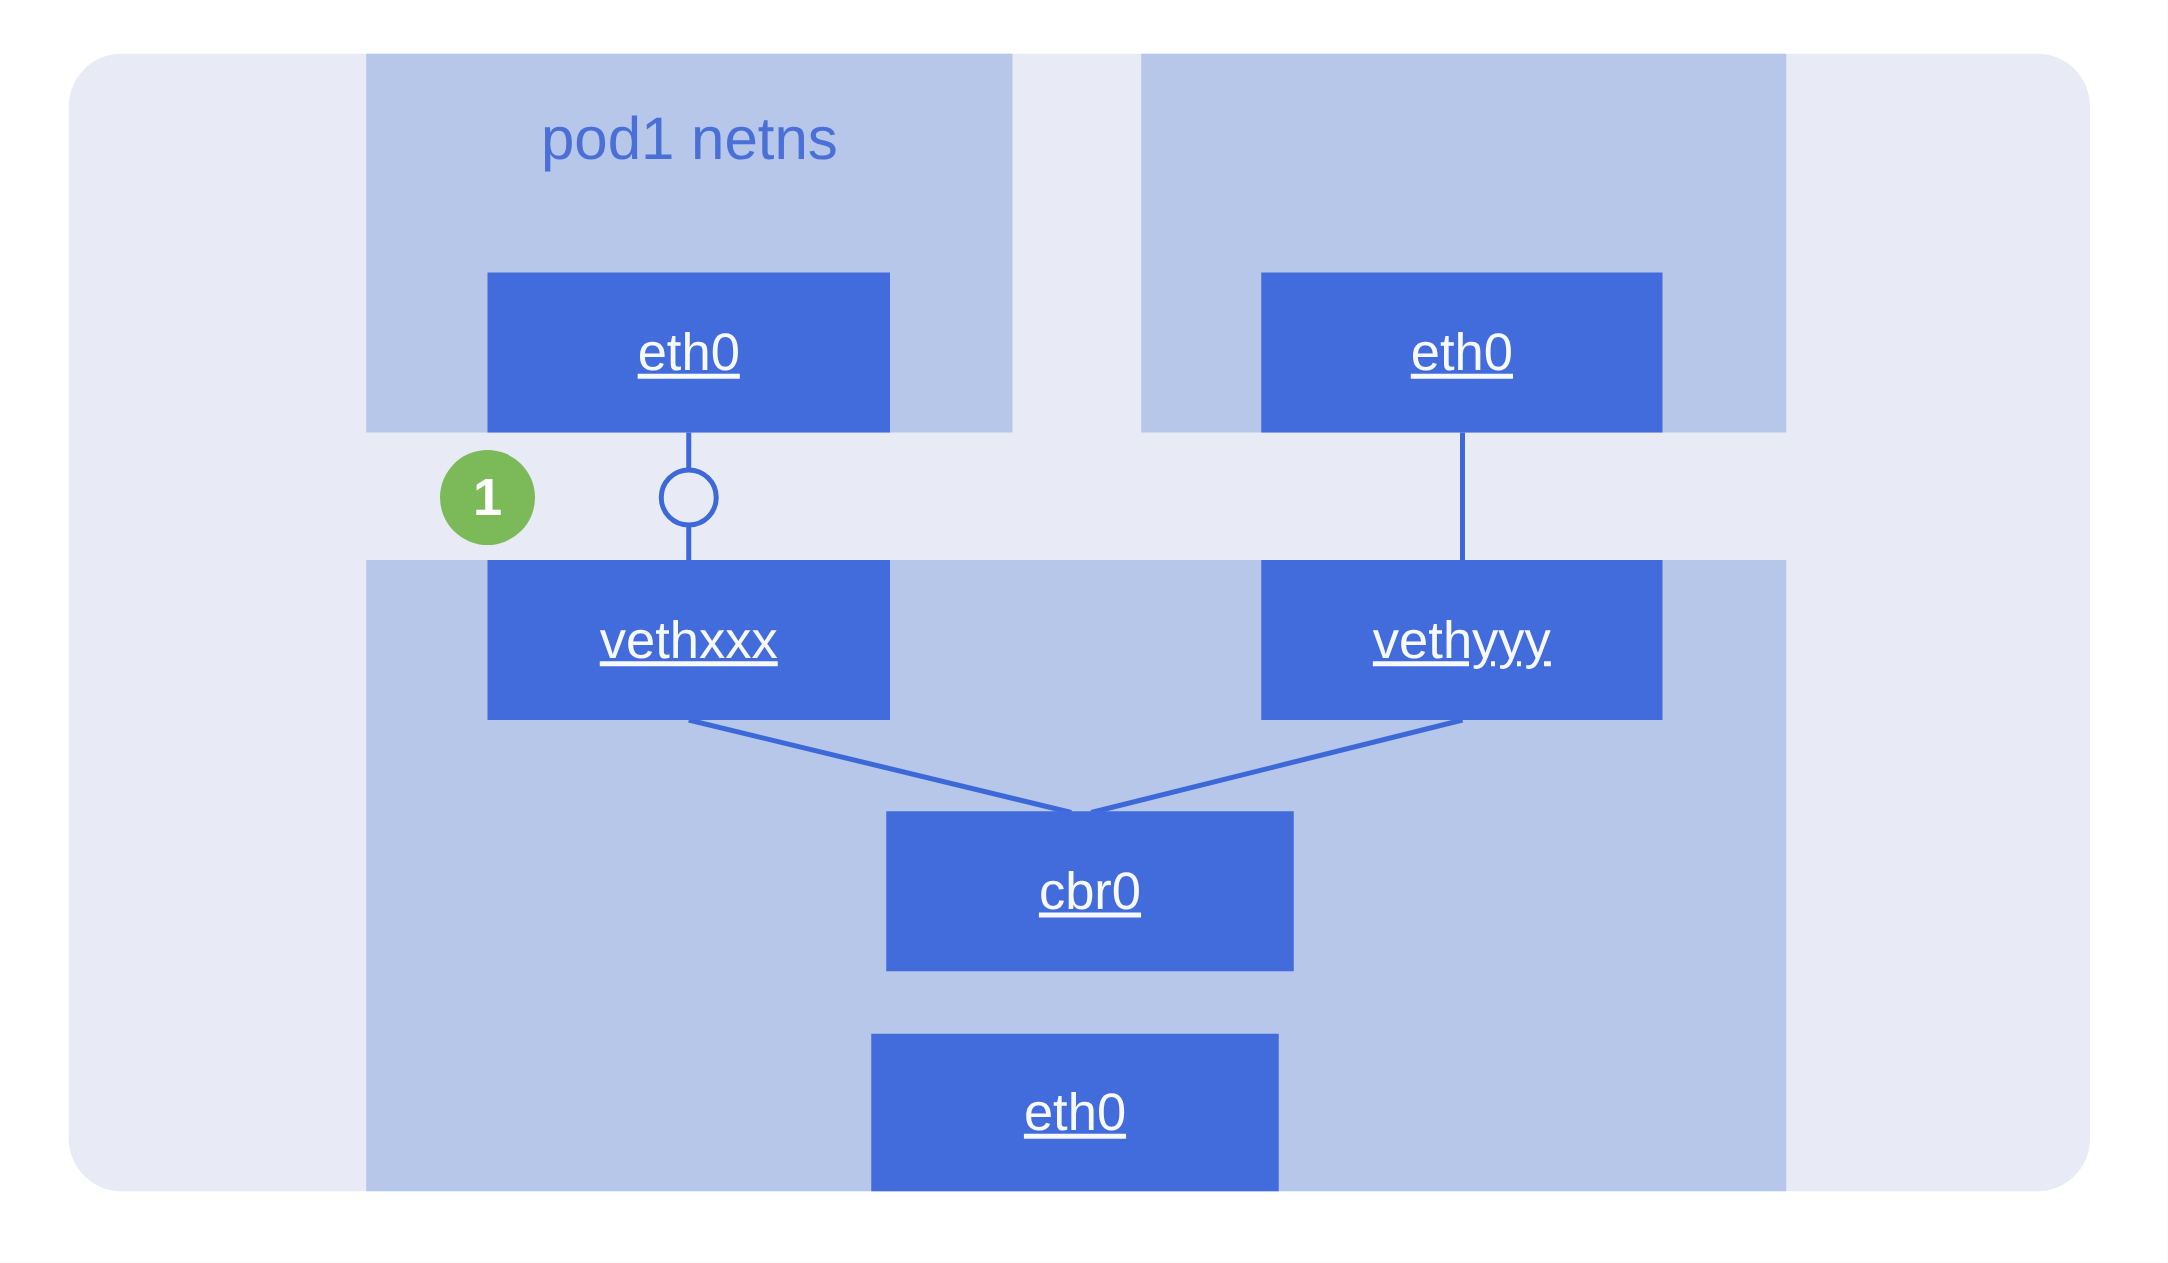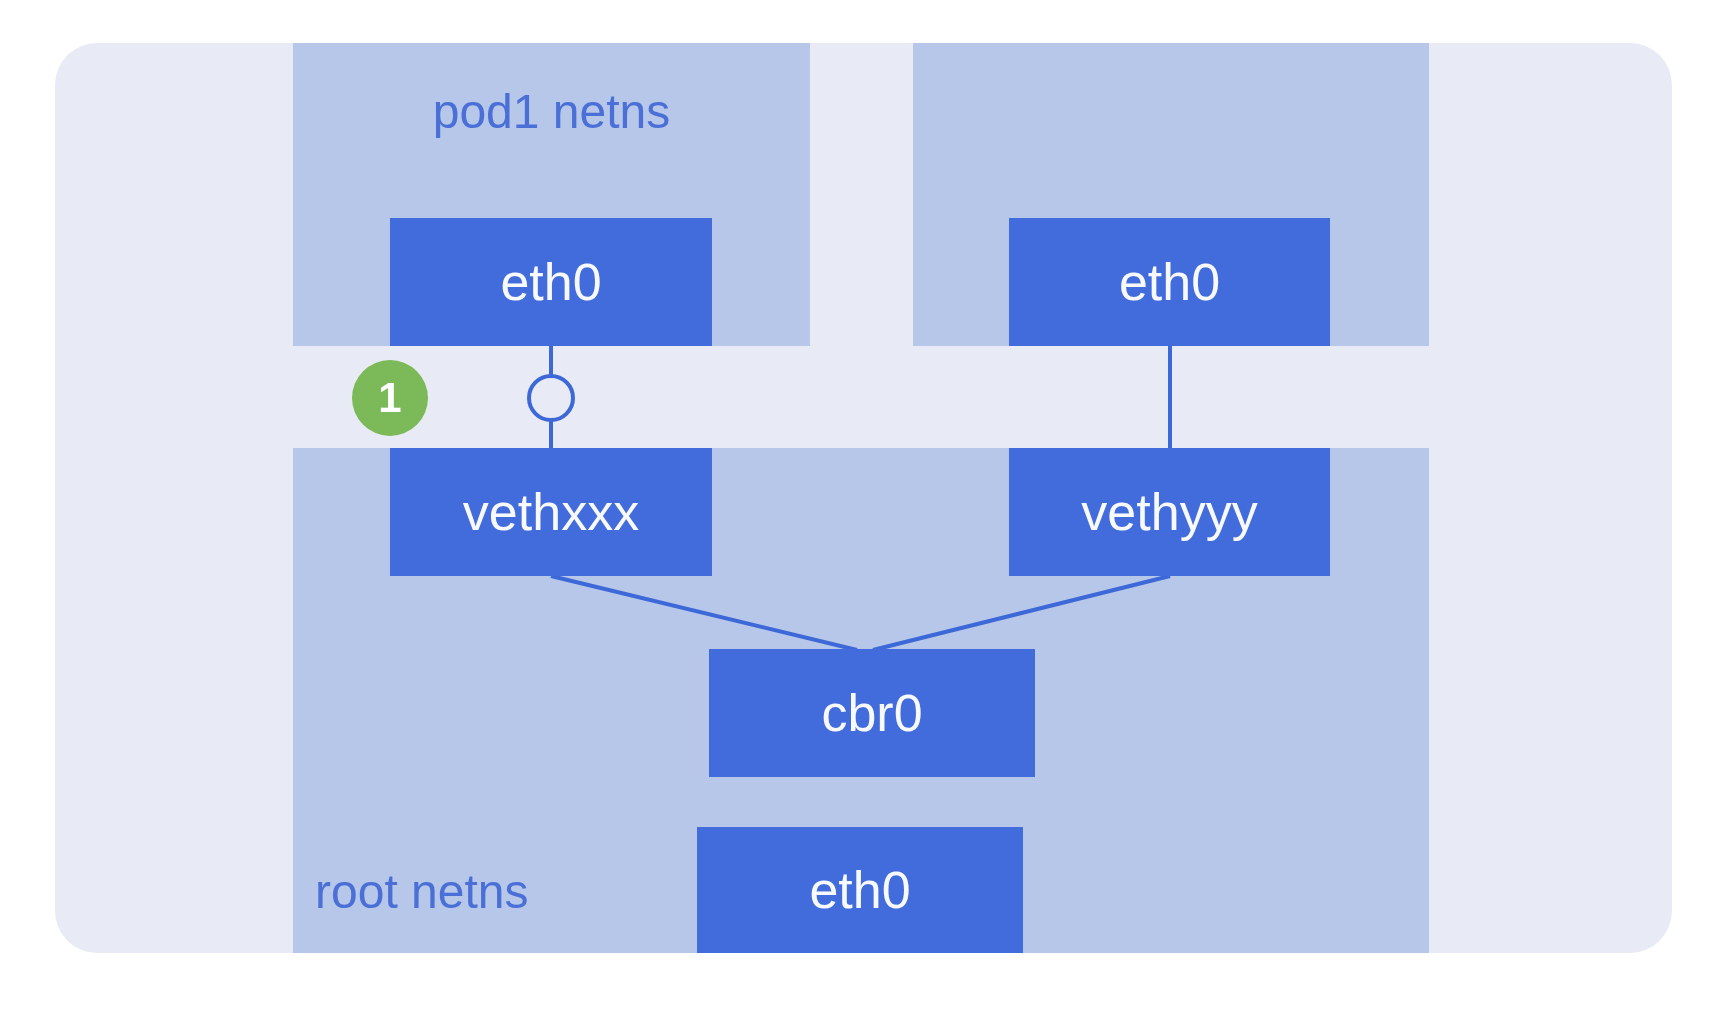--- a/index.html
+++ b/index.html
@@ -37,22 +37,23 @@
     text-align:center;
     white-space:nowrap;
   }
   .pod1-label{left:293px;top:88px;width:517px;}
   .pod2-label{left:913px;top:88px;width:516px;}
   .root-label{left:315px;top:868px;text-align:left;}
   .iface-box{
     background:var(--box-bg);
     color:var(--box-text);
     display:flex;align-items:center;justify-content:center;
-    font-size:52px;
+    font-size:42px;
     white-space:nowrap;
+    text-decoration:underline;
   }
   .eth0-pod1{left:390px;top:218px;width:322px;height:128px;}
   .eth0-pod2{left:1009px;top:218px;width:321px;height:128px;}
   .vethxxx{left:390px;top:448px;width:322px;height:128px;}
   .vethyyy{left:1009px;top:448px;width:321px;height:128px;}
   .cbr0{left:697px;top:649px;width:326px;height:128px;margin-left:12px;}
   .eth0-root{left:697px;top:827px;width:326px;height:126px;}
   .lines-overlay{
     left:0;top:0;width:1734px;height:1010px;
     pointer-events:none;
@@ -73,21 +74,20 @@
 
 <div class="canvas">
 
   <div class="abs node-container"></div>
 
   <div class="abs netns pod1-netns"></div>
   <div class="abs netns pod2-netns"></div>
   <div class="abs netns root-netns"></div>
 
   <div class="abs netns-label pod1-label">pod1 netns</div>
-  <div class="abs netns-label root-label">root netns</div>
 
   <svg class="abs lines-overlay" viewBox="0 0 1734 1010">
     <line class="conn" x1="551" y1="346" x2="551" y2="376"></line>
     <circle class="conn ring" cx="551" cy="398" r="22"></circle>
     <line class="conn" x1="551" y1="420" x2="551" y2="448"></line>
     <line class="conn" x1="1170" y1="346" x2="1170" y2="448"></line>
     <line class="conn" x1="551" y1="576" x2="857" y2="650"></line>
     <line class="conn" x1="1170" y1="576" x2="873" y2="650"></line>
   </svg>
 

